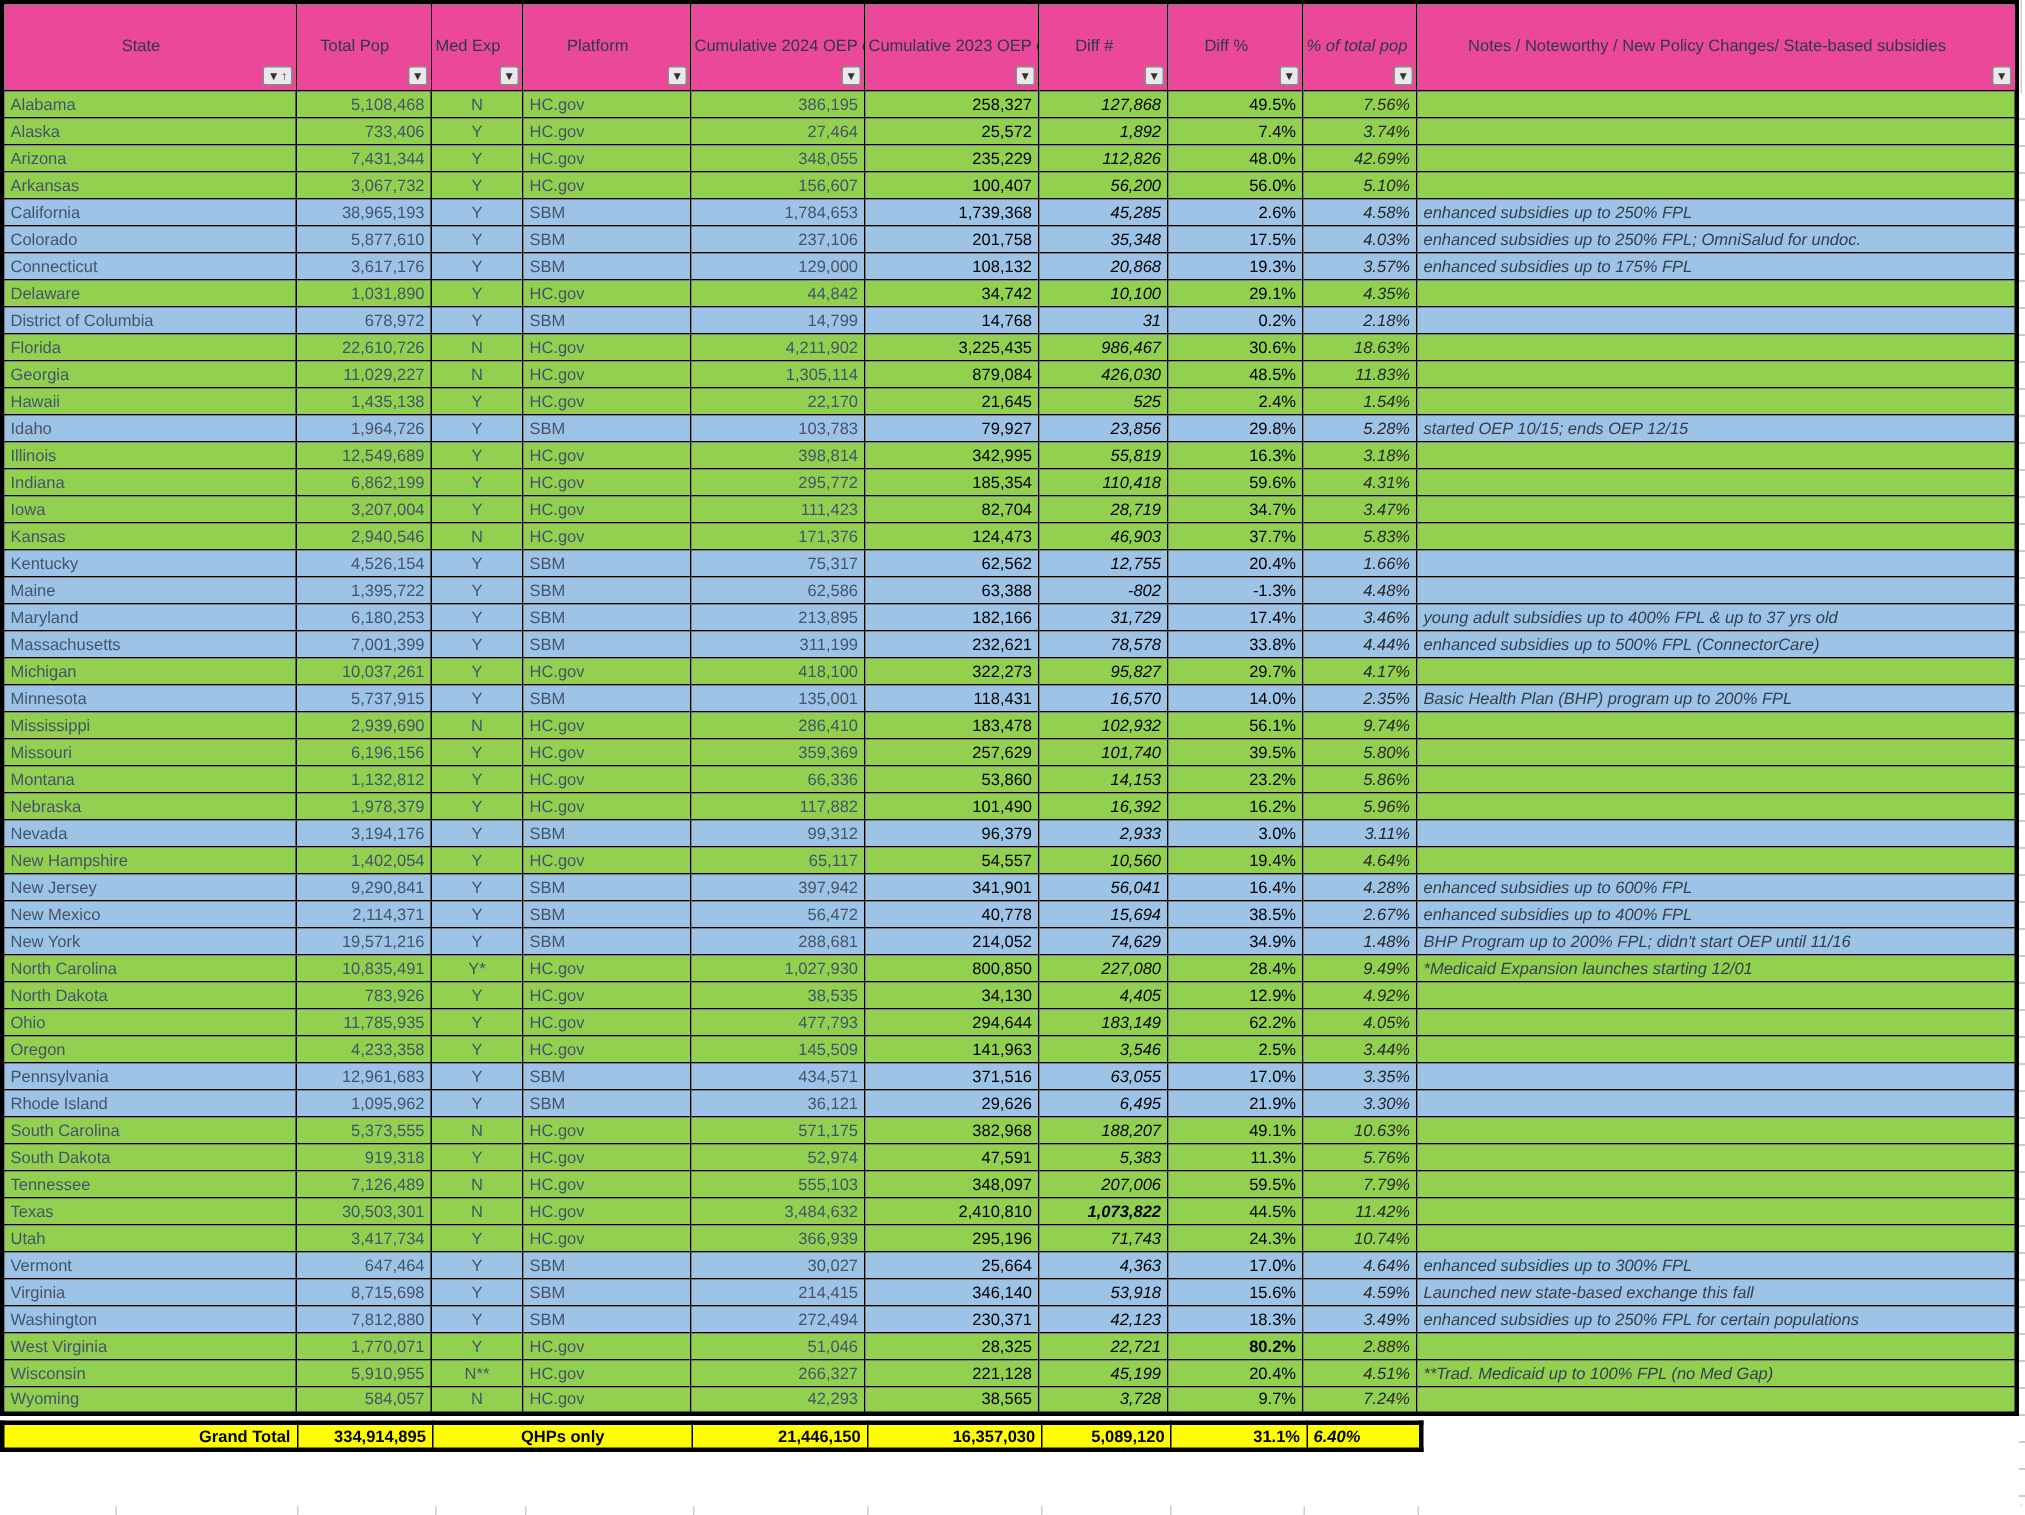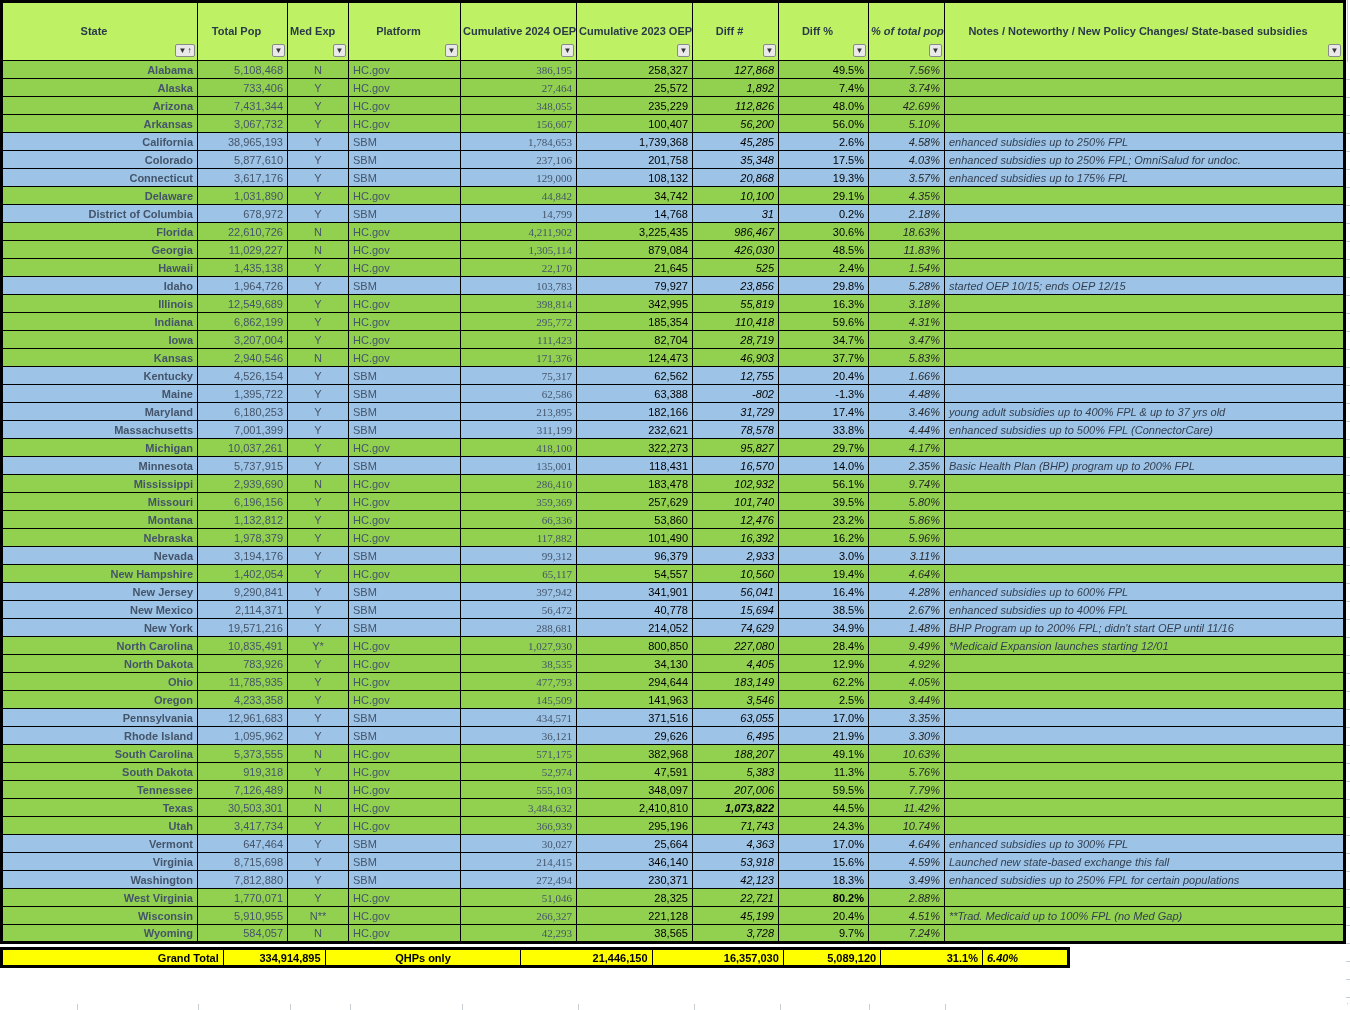--- a/index.html
+++ b/index.html
@@ -10,48 +10,48 @@
   html,body{margin:0;padding:0;}
   body{
     width:1350px;height:1010px;overflow:hidden;background:#fff;
     font-family:"Liberation Sans","DejaVu Sans",sans-serif;
     position:relative;
   }
   table{border-collapse:collapse;table-layout:fixed;}
   .main-table{width:1346px;border:3px solid #000;}
   .main-table th,.main-table td{border:1px solid #000;overflow:hidden;white-space:nowrap;}
   thead th{
-    background:#bef264;color:#2b3a49;font-weight:bold;font-size:11px;line-height:1.3;
+    background:#ec4899;color:#2b3a49;font-weight:normal;font-size:11px;line-height:1.3;
     white-space:pre-line;text-align:center;vertical-align:middle;height:59px;
     border-bottom:3px solid #000;position:relative;padding:2px 14px 2px 2px;
   }
   thead th.th-italic .th-label{font-style:italic;}
   .filter-btn{
     position:absolute;right:2px;bottom:3px;width:13px;height:13px;
     background:#e9e9e9;border:1px solid #8a8a8a;border-radius:2px;
     font-size:8px;line-height:11px;color:#333;text-align:center;cursor:pointer;
     display:flex;align-items:center;justify-content:center;white-space:nowrap;
   }
   .filter-btn.sorted{width:20px;}
   .filter-btn .up-arrow{font-size:8px;margin-left:1px;}
   tbody td{height:18px;font-size:11px;padding:0 4px;}
   tr.bg-green td{background:var(--green);}
   tr.bg-blue td{background:var(--blue);}
-  .c-state{text-align:right;font-weight:bold;color:var(--slate);margin-top:44px;}
+  .c-state{text-align:left;font-weight:normal;color:var(--slate);margin-top:44px;}
   .c-pop{text-align:right;color:var(--slate);}
   .c-med{text-align:center;color:var(--slate);}
   .c-platform{color:var(--slate);}
-  .c-c24{text-align:right;color:var(--slate);font-family:Liberation Serif, serif;}
+  .c-c24{text-align:right;color:var(--slate);}
   .c-c23{text-align:right;color:#000;}
   .c-diff{text-align:right;font-style:italic;color:#000;}
   .c-diffpct{text-align:right;color:#000;}
   .c-pctpop{text-align:right;font-style:italic;color:#262626;}
   .c-notes{text-align:left;font-style:italic;color:var(--notes);}
   .bold{font-weight:bold;}
-  .total-table{width:1070px;border:3px solid #000;margin-top:3px;}
+  .total-table{width:949px;border:3px solid #000;margin-top:3px;}
   .total-table td{
     border:1px solid #000;background:var(--yellow);height:18px;
     font-size:11px;font-weight:bold;color:#000;padding:0 4px;white-space:nowrap;
   }
   .t-label{text-align:right;}
   .t-pop{text-align:right;}
   .t-qhp{text-align:center;}
   .t-num{text-align:right;}
   .t-pct{text-align:right;}
   .t-pctpop{font-style:italic;}
@@ -436,21 +436,21 @@
         <td class="c-pctpop">5.80%</td>
         <td class="c-notes"></td>
       </tr>
       <tr class="bg-green">
         <td class="c-state">Montana</td>
         <td class="c-pop">1,132,812</td>
         <td class="c-med">Y</td>
         <td class="c-platform">HC.gov</td>
         <td class="c-c24">66,336</td>
         <td class="c-c23">53,860</td>
-        <td class="c-diff">12,476</td>
+        <td class="c-diff">14,153</td>
         <td class="c-diffpct">23.2%</td>
         <td class="c-pctpop">5.86%</td>
         <td class="c-notes"></td>
       </tr>
       <tr class="bg-green">
         <td class="c-state">Nebraska</td>
         <td class="c-pop">1,978,379</td>
         <td class="c-med">Y</td>
         <td class="c-platform">HC.gov</td>
         <td class="c-c24">117,882</td>

